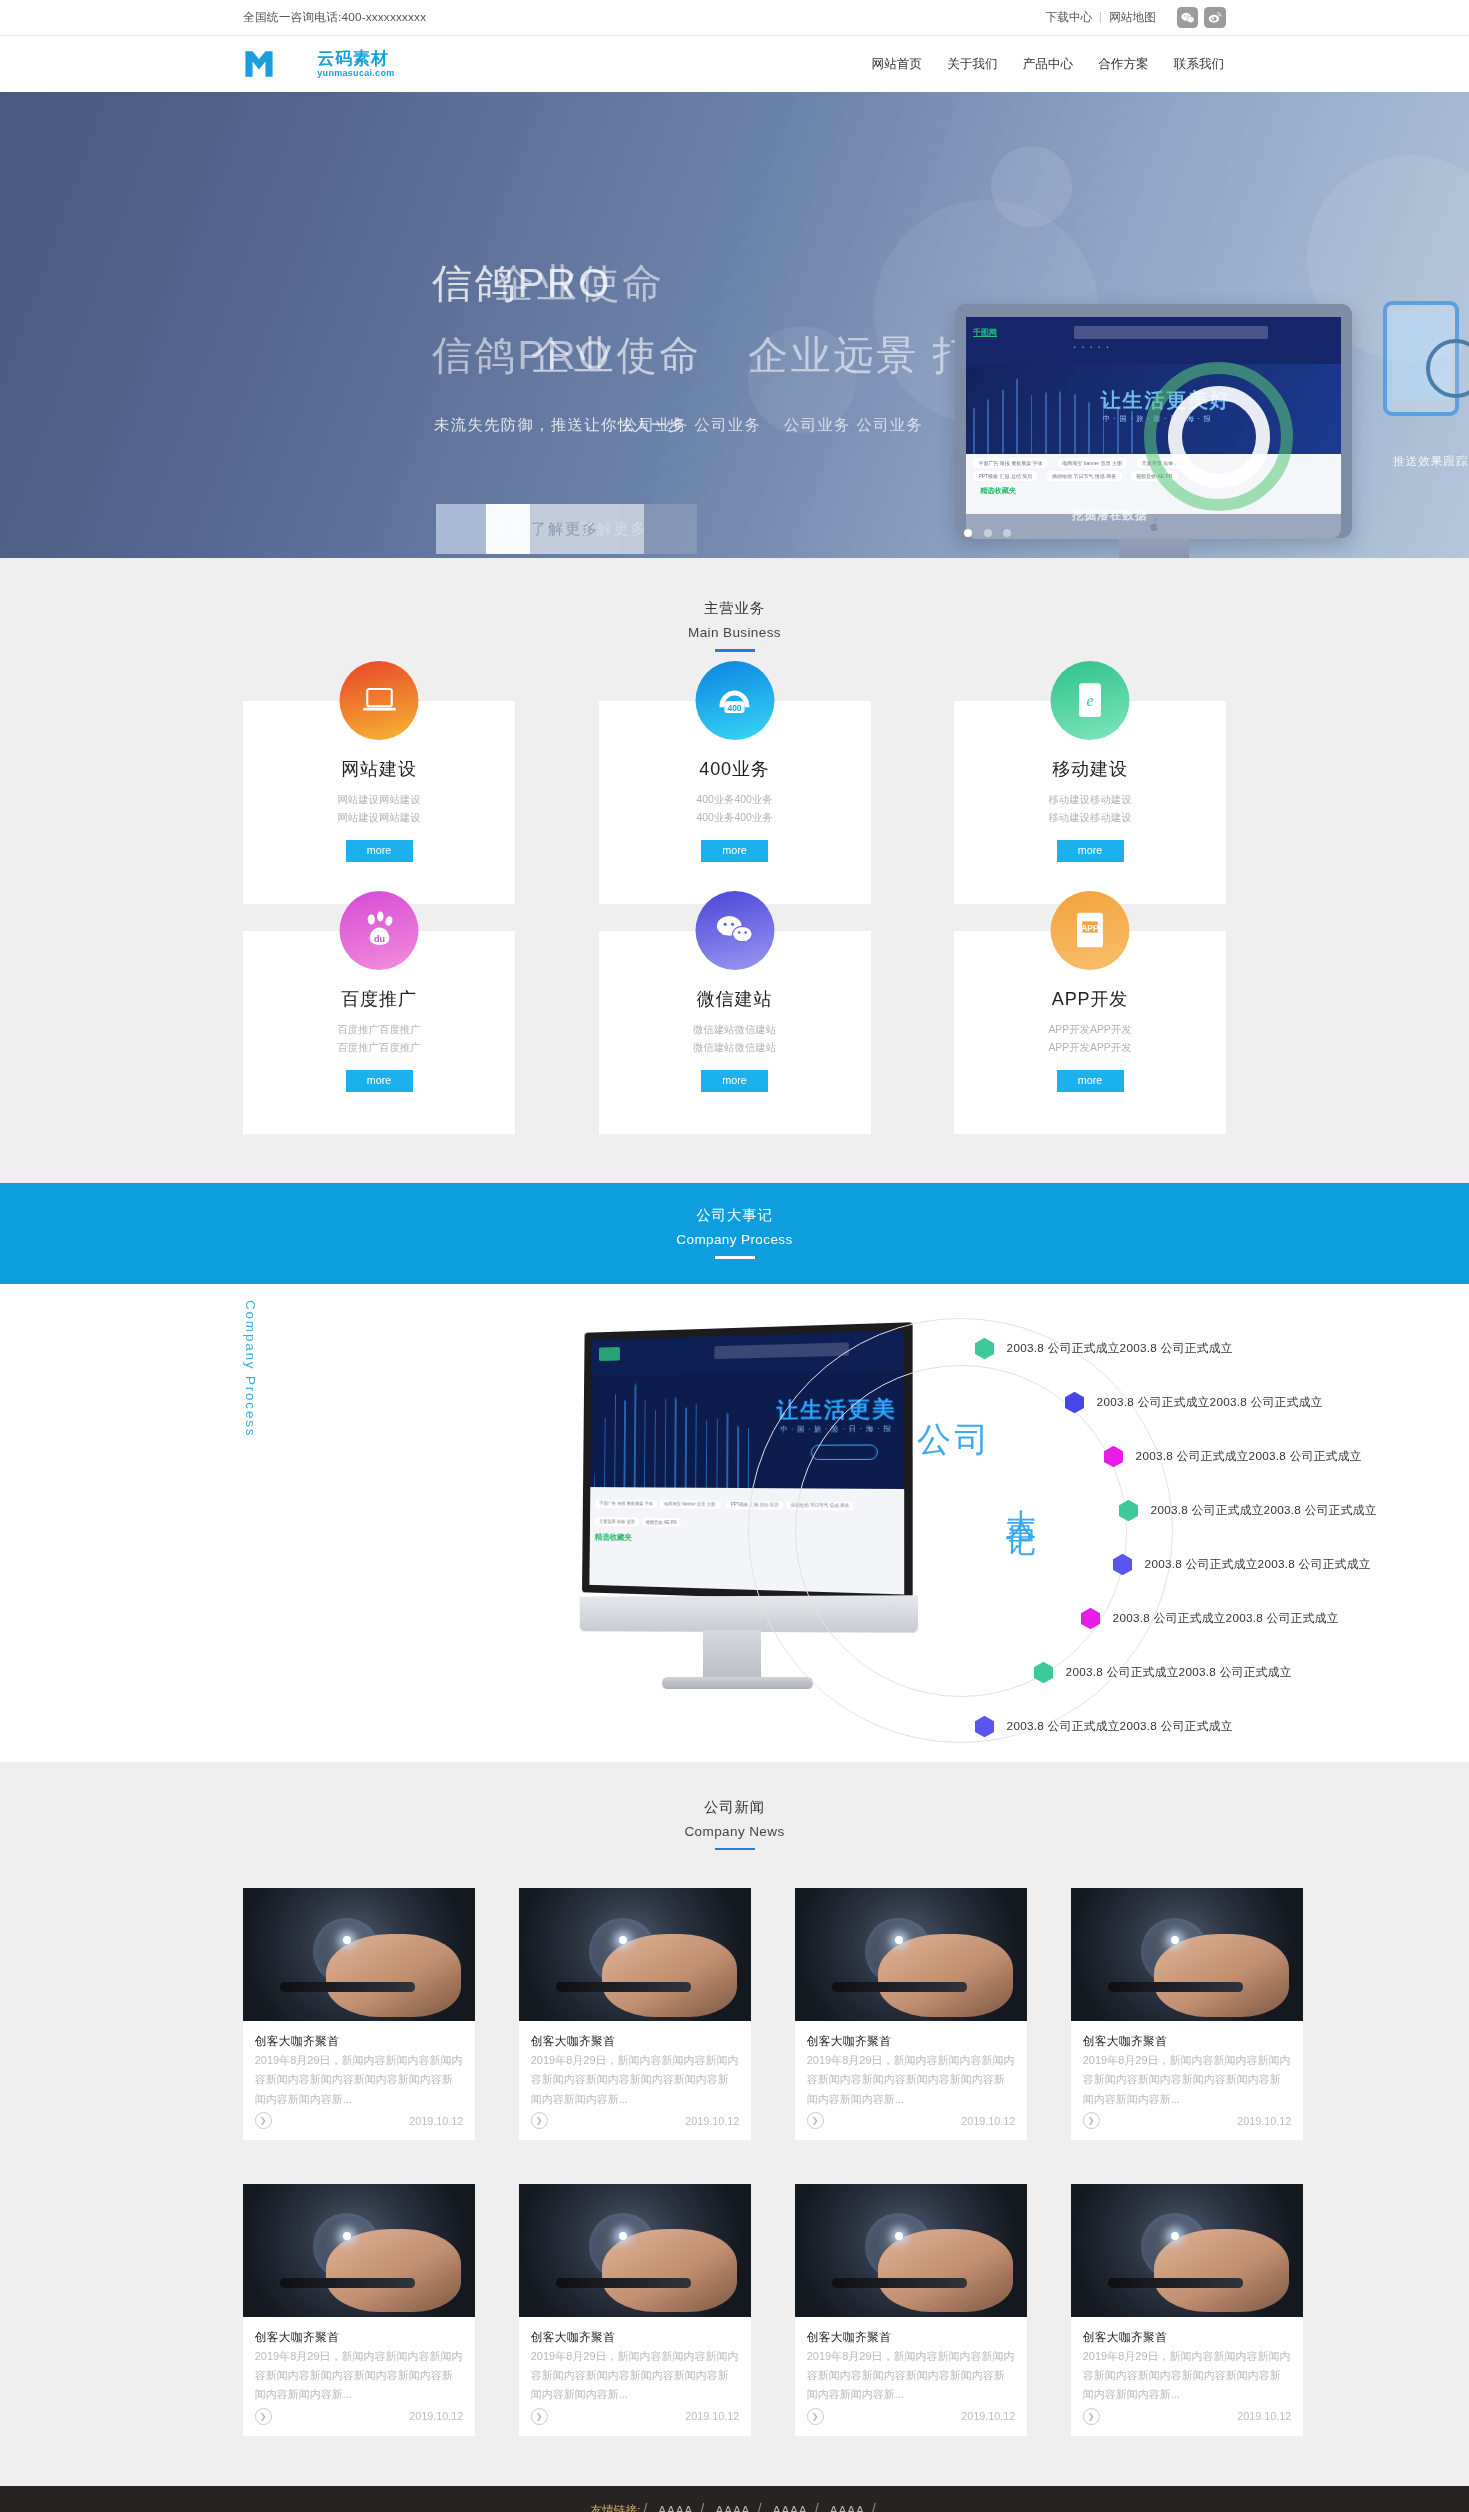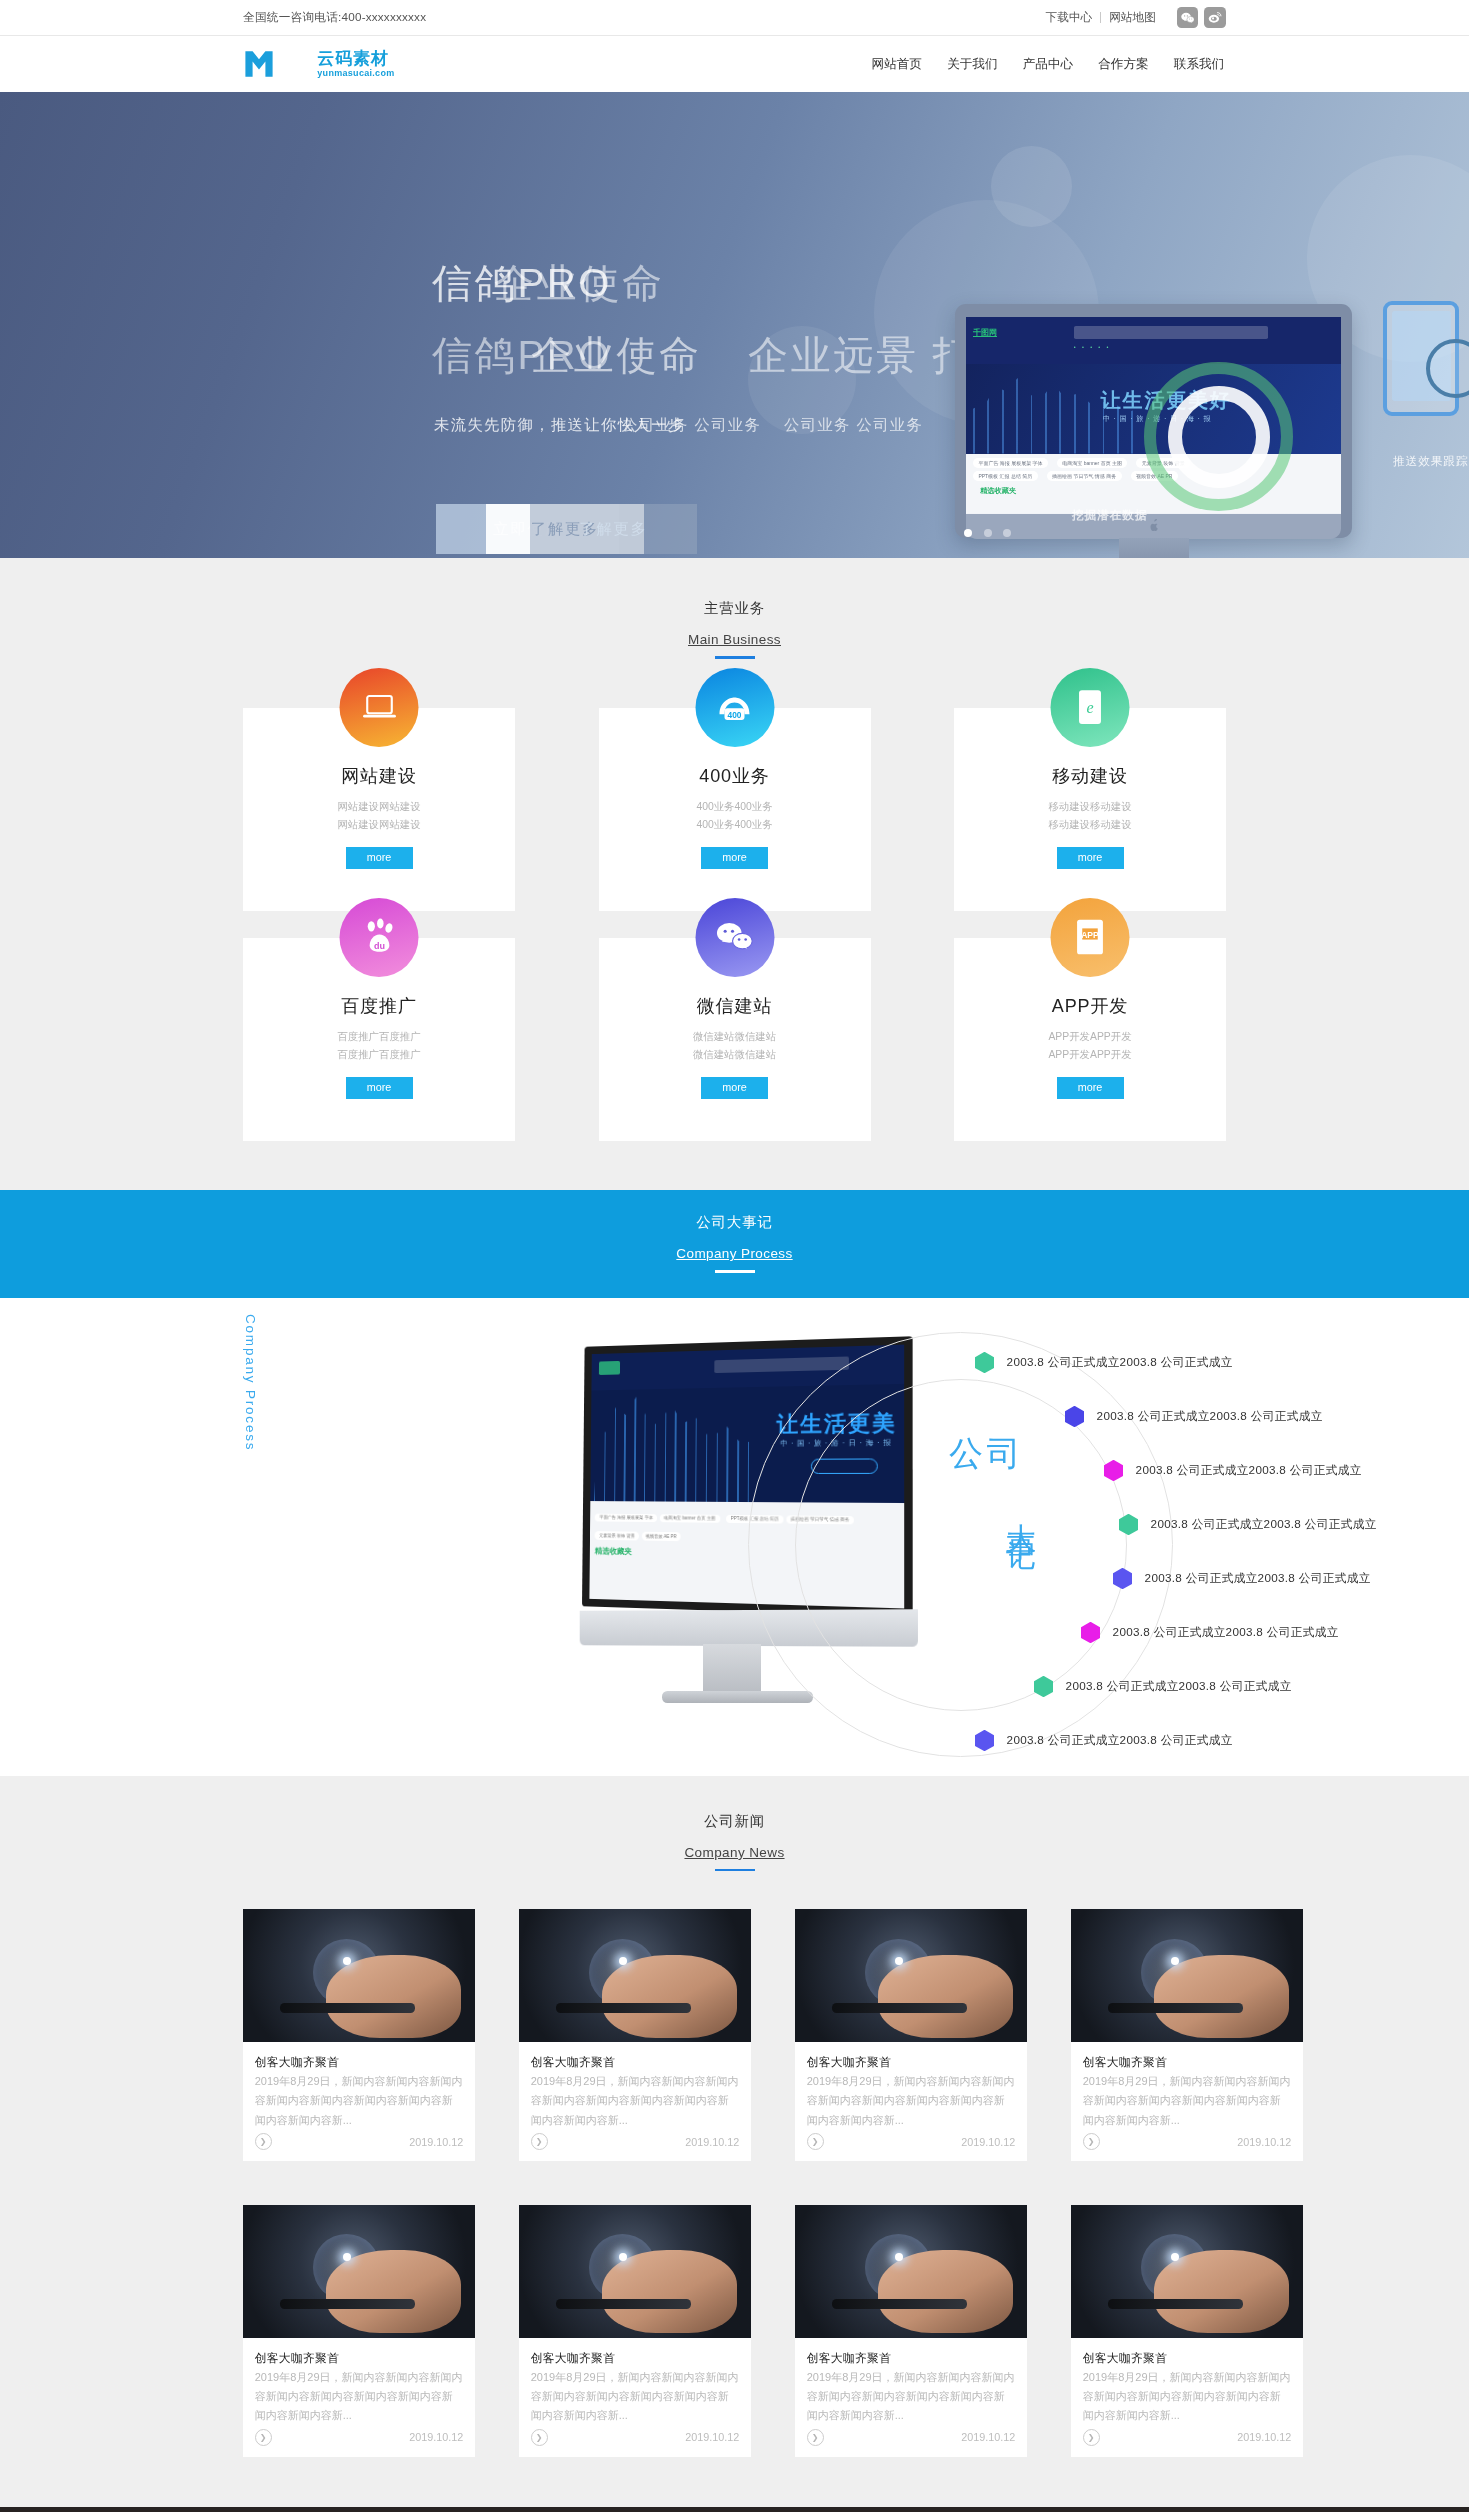--- a/index.html
+++ b/index.html
@@ -107,21 +107,21 @@
     border:4.5px solid #4a7ea8; border-radius:50%; background:rgba(255,255,255,.12); }
   .bn-label { position:absolute; color:rgba(255,255,255,.85); font-size:11.7px; letter-spacing:0.9px; white-space:nowrap; }
   .ring { position:absolute; border-radius:50%; }
   .dots { position:absolute; left:721px; bottom:21px; display:flex; gap:11.7px; }
   .dots i { width:8px; height:8px; border-radius:50%; background:rgba(255,255,255,.45); display:block; }
   .dots i.on { background:#ffffff; }
 
   
   .sec-head { text-align:center; }
   .sec-cn { font-size:14.4px; color:#333; letter-spacing:0.9px; }
-  .sec-en { font-size:13.5px; color:#444; margin-top:14px; letter-spacing:0.4px;text-decoration:underline; }
+  .sec-en { font-size:13.5px; color:#444; margin-top:7px; letter-spacing:0.4px; }
   .sec-bar { width:40px; height:2.7px; background:#1e7fe0; margin:9px auto 0; }
   .sec-head.white .sec-cn, .sec-head.white .sec-en { color:#fff; }
   .sec-head.white .sec-bar { background:#fff; }
 
   
   .business { background:#efefef; padding:41px 0 49px; }
   .biz-grid { display:grid; grid-template-columns:repeat(3,272px); justify-content:space-between; row-gap:27px; margin-top:49px; }
   .biz-card { background:#fff; padding:56px 18px 23.4px; text-align:center; position:relative; height:203px; }
   .biz-ico {
     position:absolute; left:50%; transform:translateX(-50%); top:-40px;
@@ -490,21 +490,21 @@
           </div>
         </div>
         <div class="proc-base"></div>
         <div class="proc-neck"></div>
         <div class="proc-foot"></div>
       </div>
 
       <div class="proc-ring" style="left:505px;top:18px;width:425px;height:425px;"></div>
       <div class="proc-ring" style="left:552px;top:65px;width:332px;height:332px;"></div>
 
-      <div class="proc-word proc-big" style="left:706px;top:117px;">公司</div>
+      <div class="proc-word proc-big" style="left:674px;top:117px;">公司</div>
       <div class="proc-word proc-vert" style="left:757px;top:185px;">大事记</div>
       <div class="proc-en" style="left:703px;top:185px;">Company Process</div>
 
       <div class="tl-item" style="left:732px;top:38px;">
         <span class="hexa" style="background:#3ec99a"></span>
         <span class="tl-text">2003.8 公司正式成立2003.8 公司正式成立</span>
       </div>
       <div class="tl-item" style="left:822px;top:92px;">
         <span class="hexa" style="background:#4a45e8"></span>
         <span class="tl-text">2003.8 公司正式成立2003.8 公司正式成立</span>

